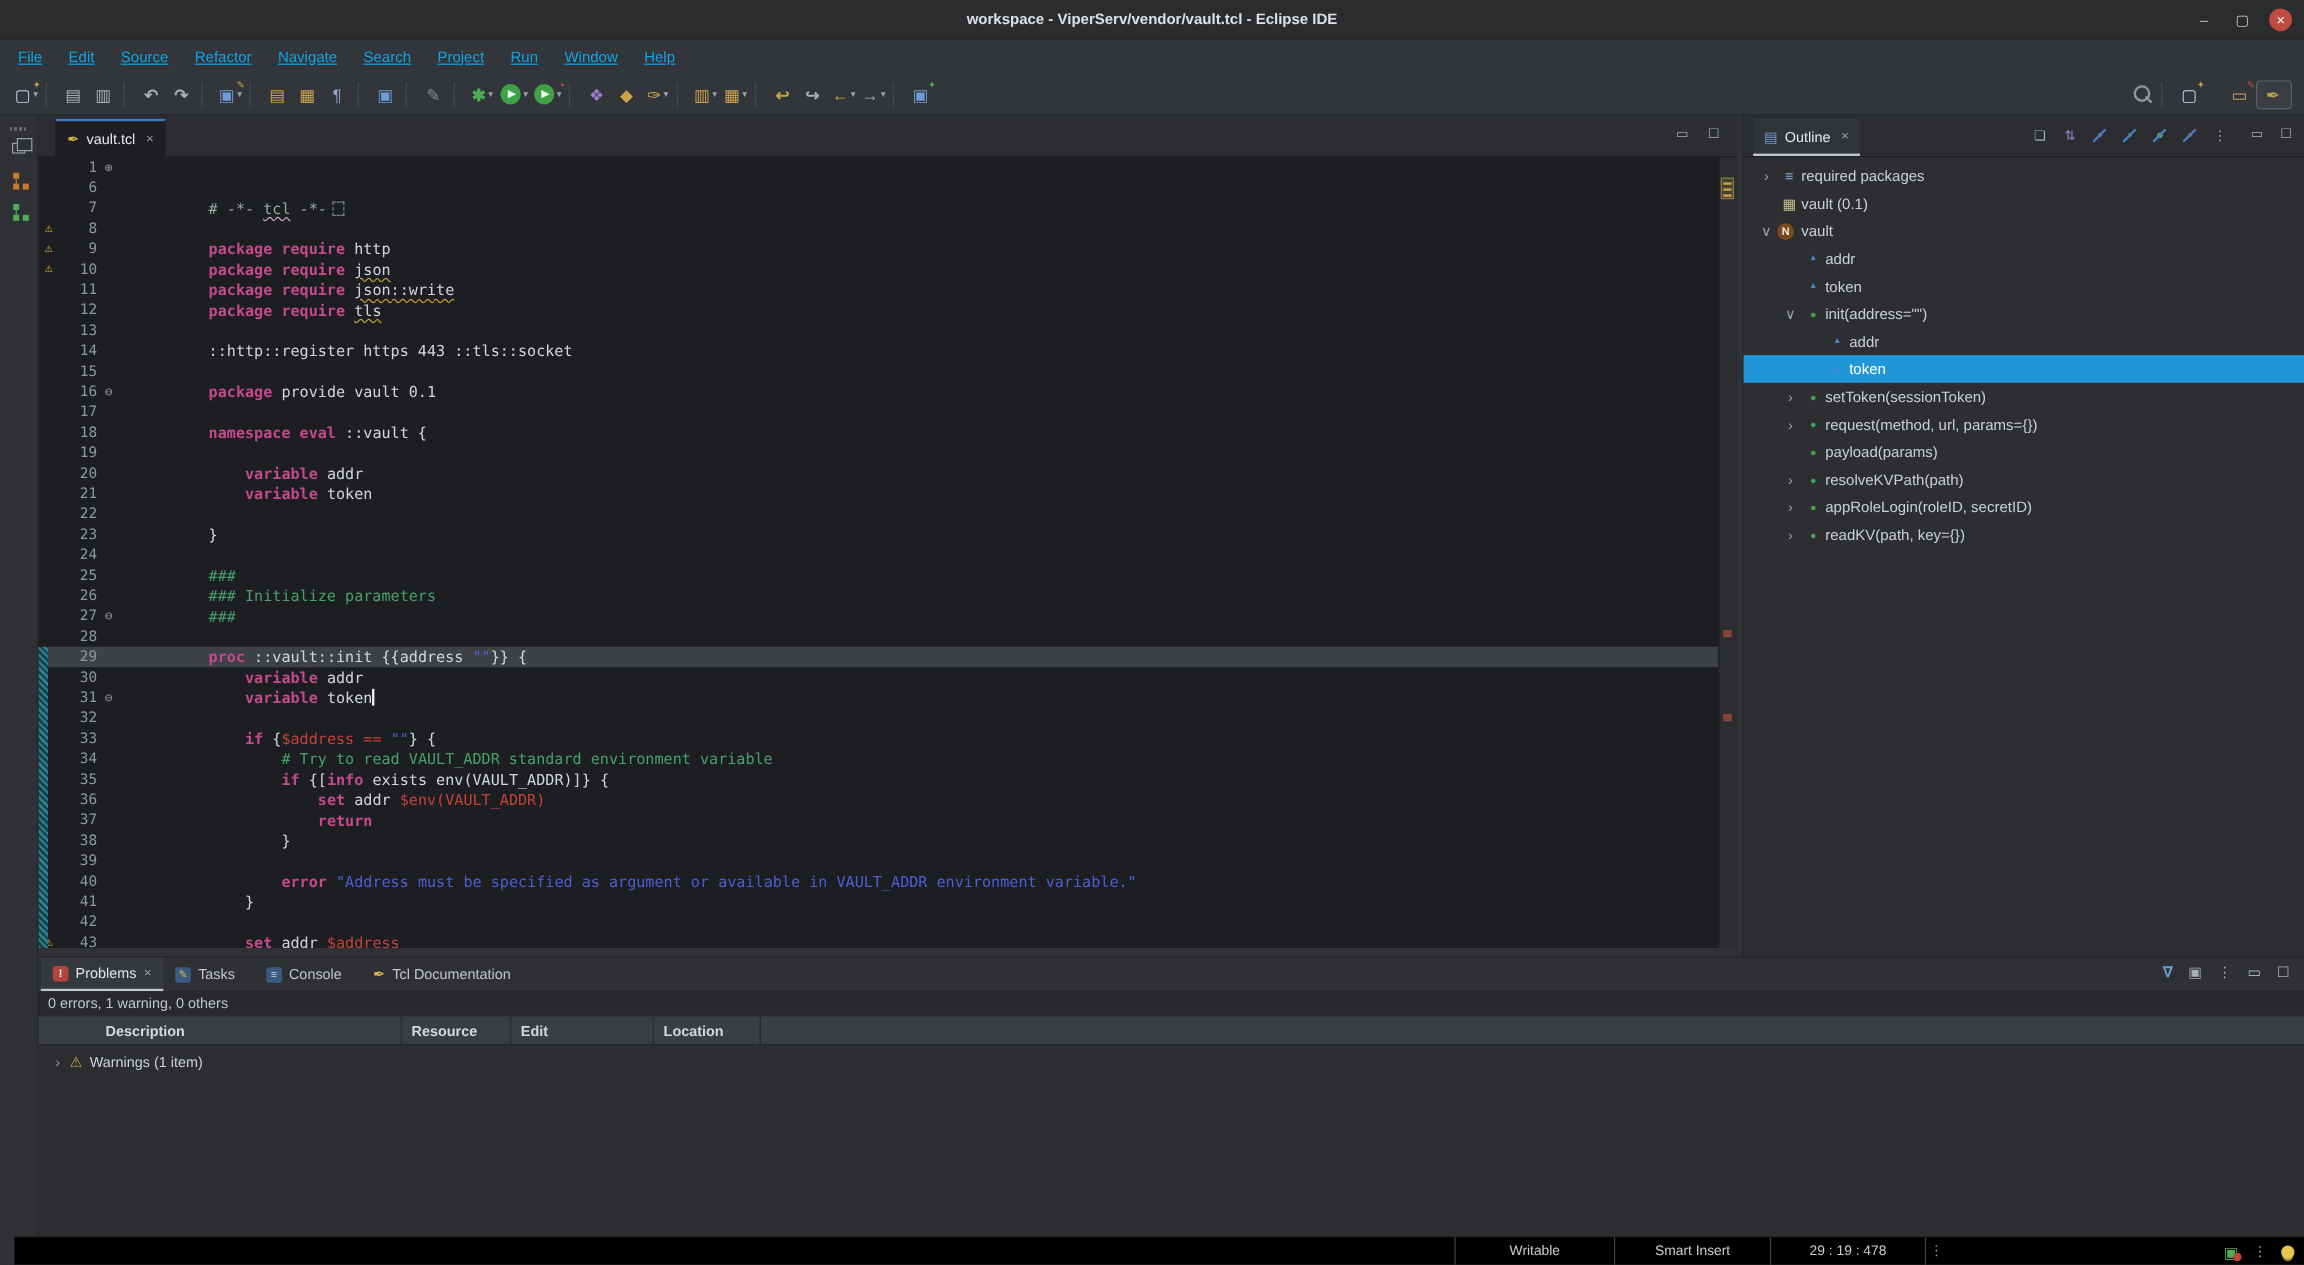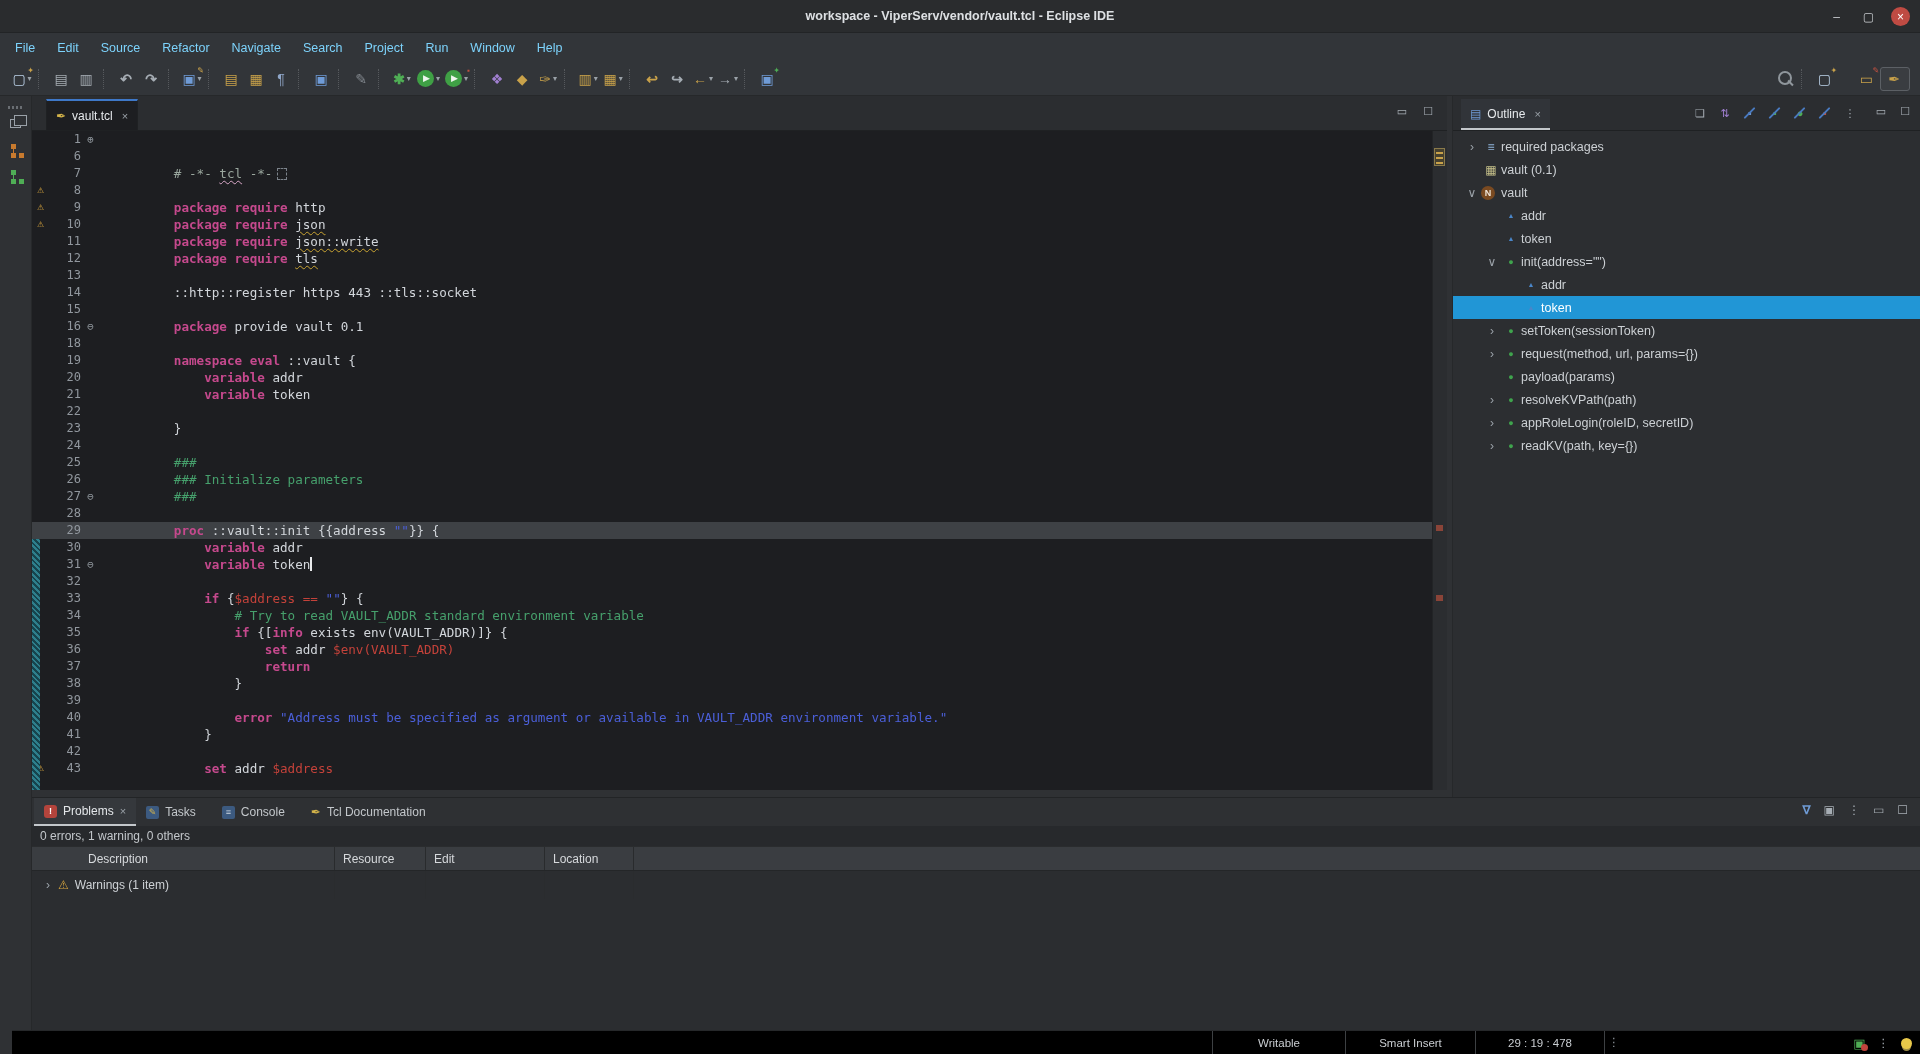--- a/index.html
+++ b/index.html
@@ -11,21 +11,21 @@
               border-bottom:1px solid #222426; display:flex; align-items:center; justify-content:center; }
   .title { font-size:12.5px; font-weight:bold; color:#dde0e3; }
   .winctl { position:absolute; right:10px; top:7px; display:flex; gap:13px; }
   .wbtn { width:19px; height:19px; border-radius:50%; display:flex; align-items:center;
           justify-content:center; color:#c6cacd; font-size:12px; }
   .wbtn.close { background:#bf4b43; color:#fff; }
 
   
   .menubar { position:absolute; left:0; top:33px; right:0; height:29px; background:#323539;
              display:flex; align-items:center; padding-left:4px; }
-  .mitem { padding:3px 11px; font-size:12.5px; color:#7dd3fc; }
+  .mitem { padding:3px 11px; font-size:12.5px; color:#0ea5e9;text-decoration:underline; }
 
   
   .toolbar { position:absolute; left:0; top:62px; right:0; height:34px; background:#323539;
              border-bottom:1px solid #26282a; display:flex; align-items:center; padding:0 10px; gap:1px; }
   .tbtn { position:relative; min-width:24px; height:24px; display:flex; align-items:center;
           justify-content:center; border-radius:3px; padding:0 2px; }
   .tg { font-size:14px; line-height:1; }
   .tb { position:absolute; right:0; top:0; font-size:8px; line-height:1; }
   .tcaret { font-size:8px; color:#9aa1a8; margin-left:2px; }
   .tsep { width:8px; height:20px; margin:0 3px; border-left:1px dotted #56595d; }
@@ -140,21 +140,21 @@
   .bic-console { width:13px; height:13px; border-radius:2px; background:#3c5a80; color:#cdd6e0; font-size:9px; }
   .bic-tcldoc { color:#d4b44a; font-size:12px; }
   .bclose { font-size:11px; color:#9aa1a8; }
   .btools { position:absolute; right:12px; top:5px; display:flex; gap:13px; align-items:center;
             color:#a6adb4; font-size:12px; }
   .funnel { color:#6f9bd6; font-weight:bold; }
   .bsummary { position:absolute; left:0; top:28px; right:0; height:20px; background:#27292c;
               font-size:12px; color:#c3c7cb; padding:3px 0 0 8px; }
   .bth { position:absolute; left:0; top:48px; right:0; height:25px; display:flex; background:#3a3d41;
          border-top:1px solid #2a2c2e; border-bottom:1px solid #242628; }
-  .th { display:flex; align-items:center; font-size:12px; font-weight:normal; color:#d6d9dc;
+  .th { display:flex; align-items:center; font-size:12px; font-weight:bold; color:#d6d9dc;
         border-right:1px solid #292b2d; padding-left:8px; }
   .w-desc { width:303px; padding-left:56px; } .w-res { width:91px; } .w-path { width:119px; }
   .w-loc { width:89px; } .w-type { flex:1; border-right:none; }
   .brow { position:absolute; left:0; top:73px; right:0; height:28px; display:flex; }
   .bcell { border-right:1px solid #2a2c2e; height:28px; display:flex; align-items:center; }
   .bcell.c1 { width:303px; } .bcell.c2 { width:91px; } .bcell.c3 { width:119px; }
   .bcell.c4 { width:89px; } .bcell.c5 { flex:1; border-right:none; }
   .bexp { width:16px; text-align:center; color:#9aa1a8; font-size:12px; margin-left:8px; }
   .bwarn { color:#dca83e; font-size:12px; margin:0 6px 0 2px; }
   .blabel { font-size:12px; color:#ced2d6; }
@@ -588,20 +588,28 @@
 
         <div class="cl">
           <span class="cl-warn"></span>
           <span class="cl-num">16</span>
           <span class="cl-fold">⊖</span>
           <span class="cl-code">
             
           <span class="kw">namespace eval</span><span class="pl"> ::vault {</span></span>
         </div>
 
+        <div class="cl">
+          <span class="cl-warn"></span>
+          <span class="cl-num">17</span>
+          <span class="cl-fold"></span>
+          <span class="cl-code">
+            
+          </span>
+        </div>
 
         <div class="cl">
           <span class="cl-warn"></span>
           <span class="cl-num">18</span>
           <span class="cl-fold"></span>
           <span class="cl-code">
             
           <span class="pl">    </span><span class="kw">variable</span><span class="pl"> addr</span></span>
         </div>
 

